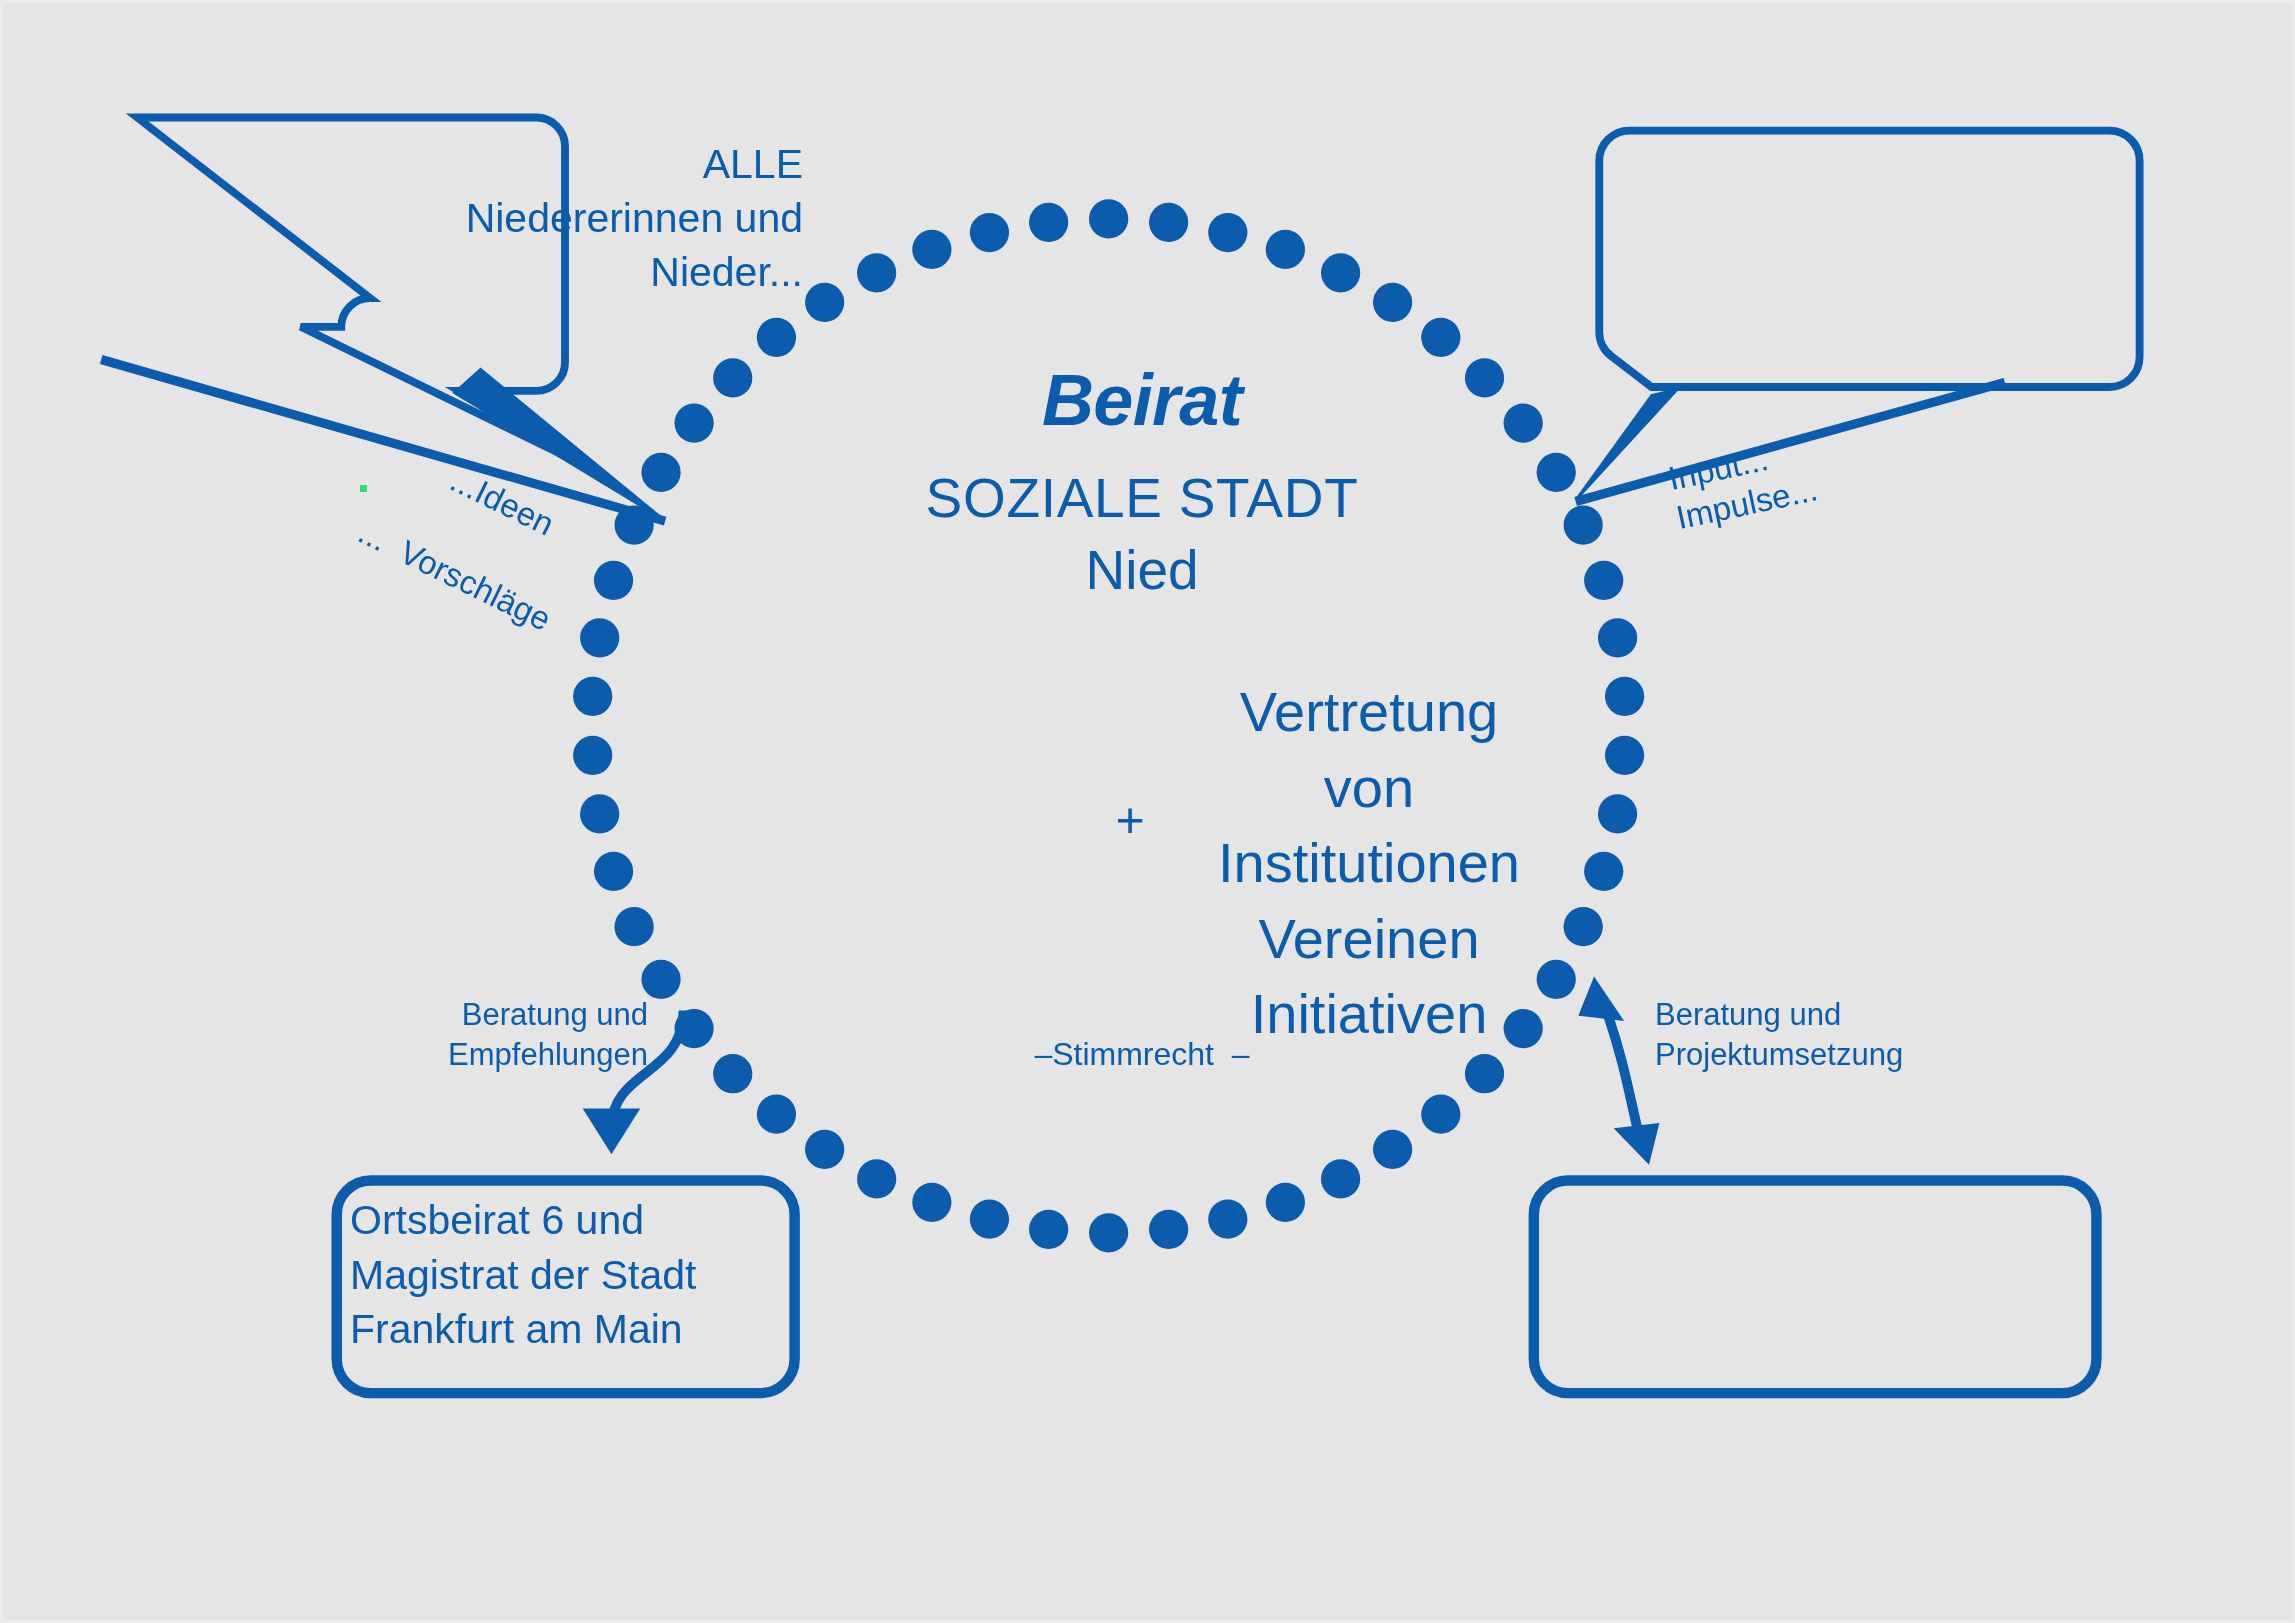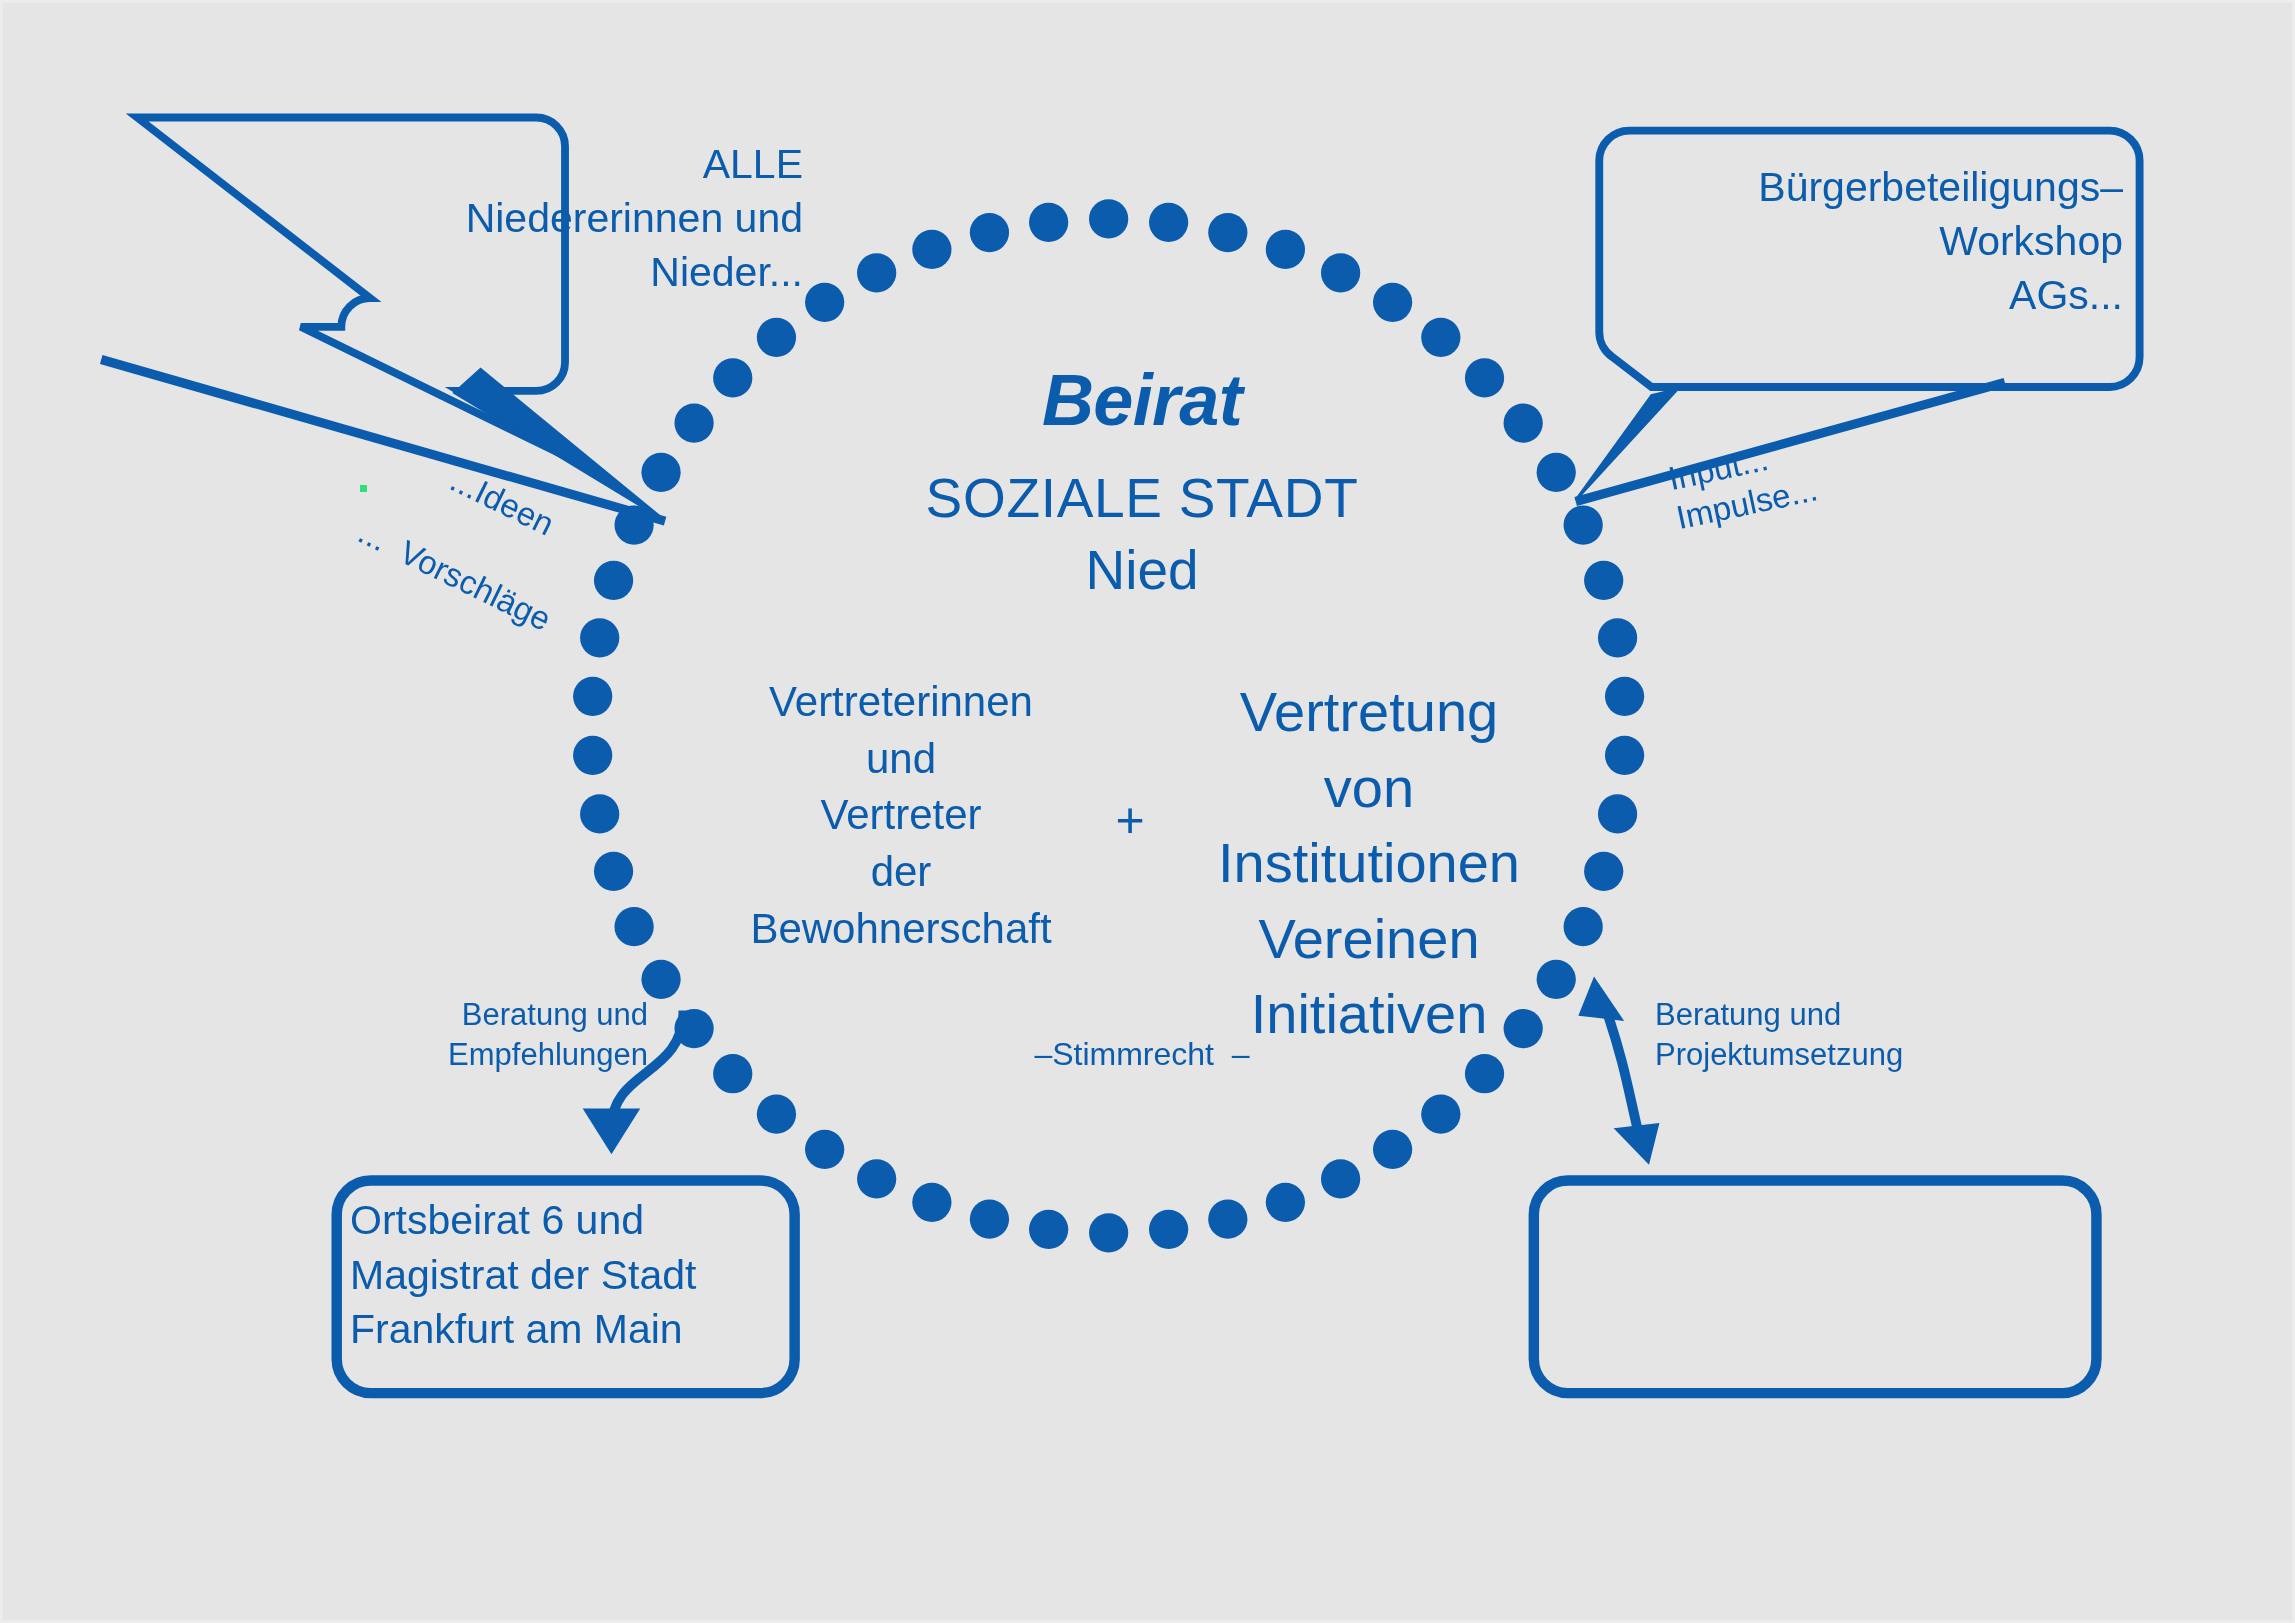--- a/index.html
+++ b/index.html
@@ -213,40 +213,32 @@
       <path d="M 2432,1488 L 2478,1556 L 2408,1548 Z" fill="#0b5cad"></path>
       <path d="M 2516,1776 L 2462,1720 L 2532,1712 Z" fill="#0b5cad"></path>
     </g>
 
   </svg>
 
   <div class="txt ctr" id="title-beirat">Beirat</div>
   <div class="txt ctr" id="title-soziale">SOZIALE STADT</div>
   <div class="txt ctr" id="title-nied">Nied</div>
 
-  <div class="txt ctr" id="col-left">Vertreterinnen
-und
-Vertreter
-der
-Bewohnerschaft</div>
   <div class="txt ctr" id="plus-sign">+</div>
   <div class="txt ctr" id="col-right">Vertretung
 von
 Institutionen
 Vereinen
 Initiativen</div>
 
   <div class="txt ctr" id="stimmrecht">–Stimmrecht  –</div>
 
   <div class="txt bubbletxt" id="bubble-tl-text">ALLE
 Niedererinnen und
 Nieder...</div>
-  <div class="txt bubbletxt" id="bubble-tr-text">Bürgerbeteiligungs–
-Workshop
-AGs...</div>
 
   <div class="txt" id="box-bl-text">Ortsbeirat 6 und
 Magistrat der Stadt
 Frankfurt am Main</div>
 
   <div class="txt" id="lbl-beratung-l">Beratung und
 Empfehlungen</div>
   <div class="txt" id="lbl-beratung-r">Beratung und
 Projektumsetzung</div>
 

